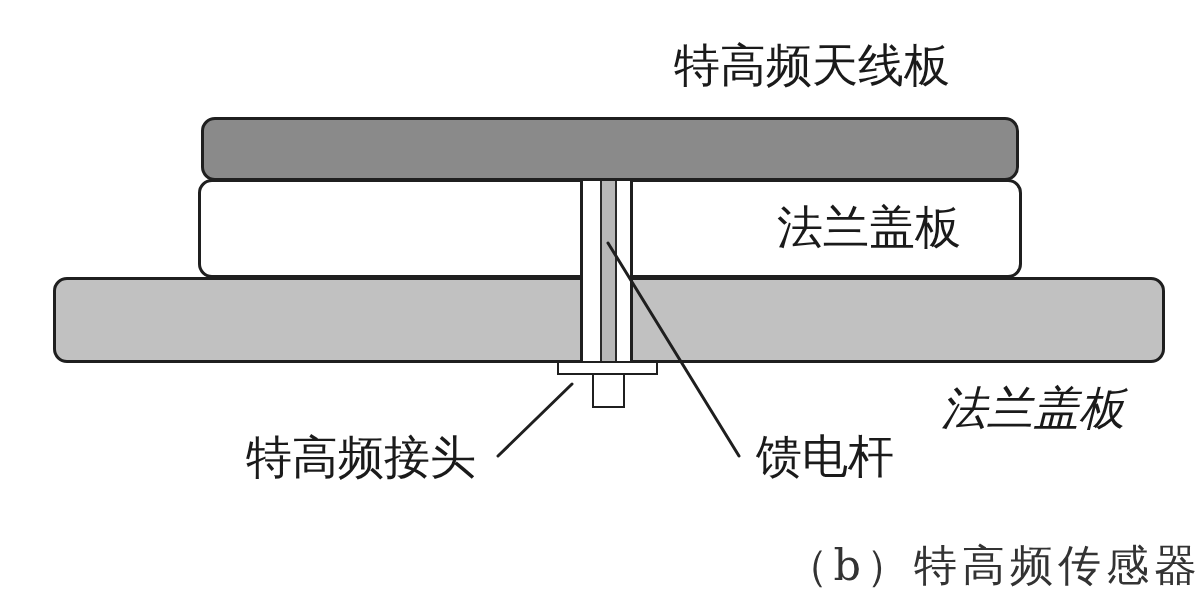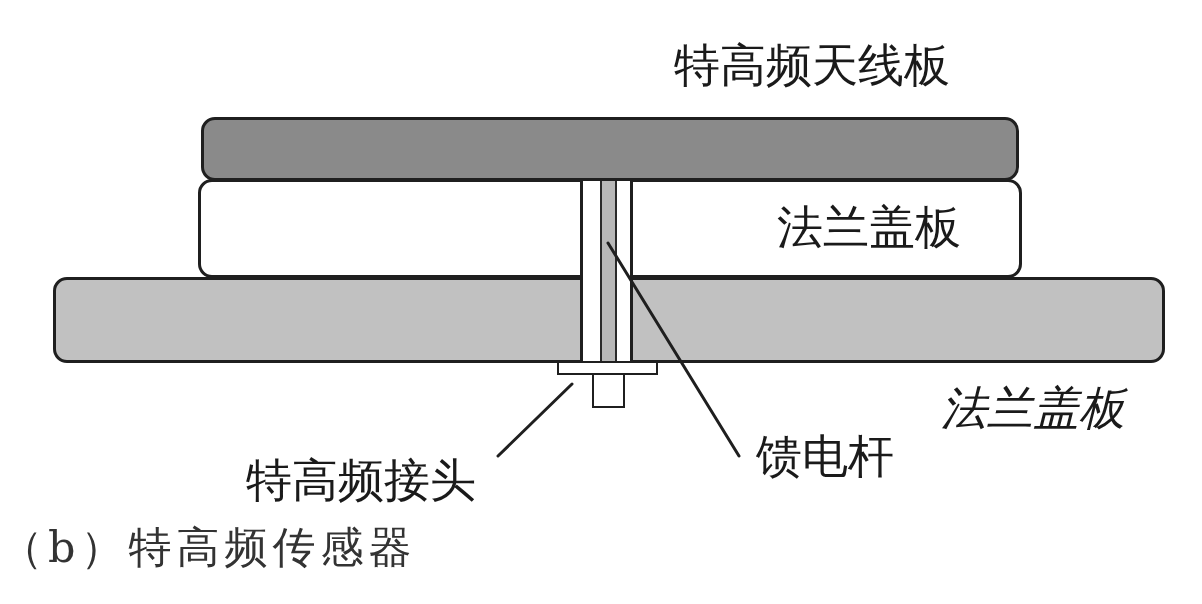--- a/index.html
+++ b/index.html
@@ -88,27 +88,27 @@
     position: absolute;
     color: var(--text, #1a1a1a);
     font-size: 46px;
     line-height: 1;
     white-space: nowrap;
     z-index: 6;
   }
   .label-antenna-board { left: 674px; top: 42px; }
   .label-dielectric    { left: 777px; top: 204px; }
   .label-flange        { left: 941px; top: 385px; font-style: italic; }
-  .label-connector     { left: 246px; top: 434px; margin-top: 23px; }
+  .label-connector     { left: 246px; top: 434px; }
   .label-feed-rod      { left: 756px; top: 433px; }
   .figure-caption {
     position: absolute;
-    left: 0; top: 526px;
+    left: 0; top: 544px;
     width: 100%;
-    text-align: left;
+    text-align: right;
     color: #333333;
     font-size: 43px;
     line-height: 1;
     letter-spacing: 5px;
     z-index: 6;
   }
 </style>
 </head>
 <body>
 

